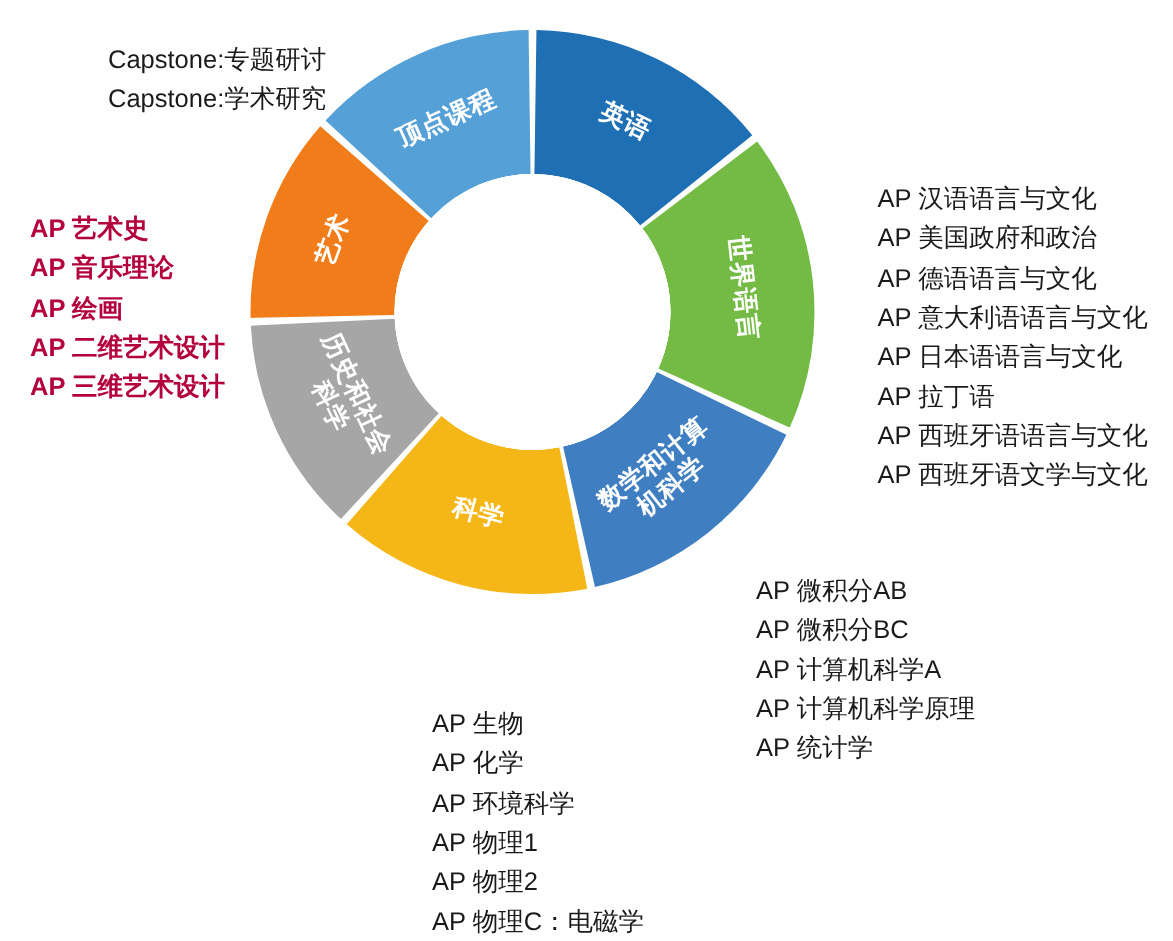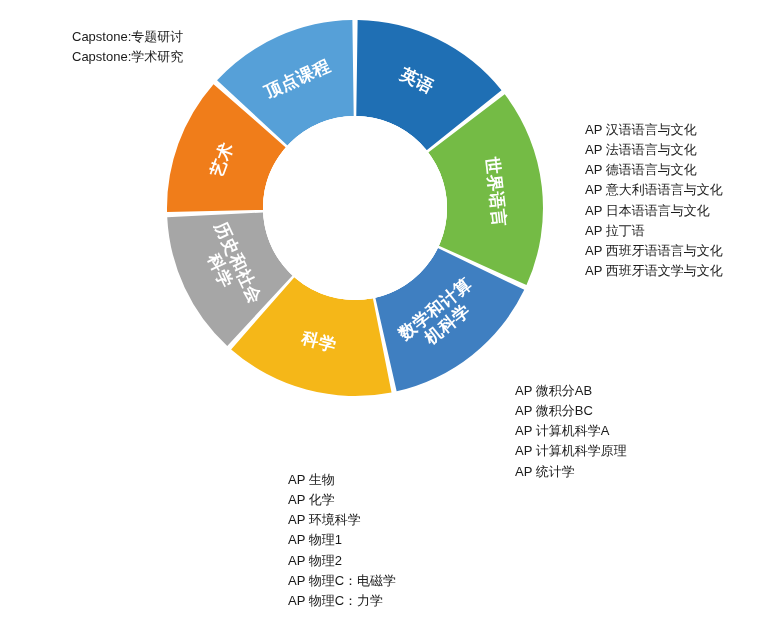--- a/index.html
+++ b/index.html
@@ -30,21 +30,21 @@
     display: block;
   }
   .seg-label {
     font-size: 17px;
     font-weight: bold;
     fill: #ffffff;
     letter-spacing: 0.5px;
   }
   .txt-block {
     position: absolute;
-    font-size: 13px;
+    font-size: 17px;
     line-height: 1.55;
     white-space: pre;
     color: #1a1a1a;
   }
   .txt-block.red {
     color: #b3003c;
     font-weight: bold;
   }
   .ta-left {
     text-align: left;
@@ -100,37 +100,42 @@
           </g>
         </g>
     </svg>
   </div>
 
   <div class="txt-block ta-left" style="left:72px; top:27px;">Capstone:专题研讨
 Capstone:学术研究</div>
 
 
   <div class="txt-block ta-left" style="left:585px; top:120px;">AP 汉语语言与文化
-AP 法语语言与文化
+AP 美国政府和政治
 AP 德语语言与文化
 AP 意大利语语言与文化
 AP 日本语语言与文化
 AP 拉丁语
 AP 西班牙语语言与文化
 AP 西班牙语文学与文化</div>
 
-  <div class="txt-block ta-left" style="left:515px; top:381px;">AP 微积分AB
+  <div class="txt-block ta-left" style="left:504px; top:381px;">AP 微积分AB
 AP 微积分BC
 AP 计算机科学A
 AP 计算机科学原理
 AP 统计学</div>
 
   <div class="txt-block ta-left" style="left:288px; top:470px;">AP 生物
 AP 化学
 AP 环境科学
 AP 物理1
 AP 物理2
 AP 物理C：电磁学
 AP 物理C：力学</div>
 
 
+  <div class="txt-block ta-left red" style="left:20px; top:140px;">AP 艺术史
+AP 音乐理论
+AP 绘画
+AP 二维艺术设计
+AP 三维艺术设计</div>
 
 </div>
 
 </body></html>

